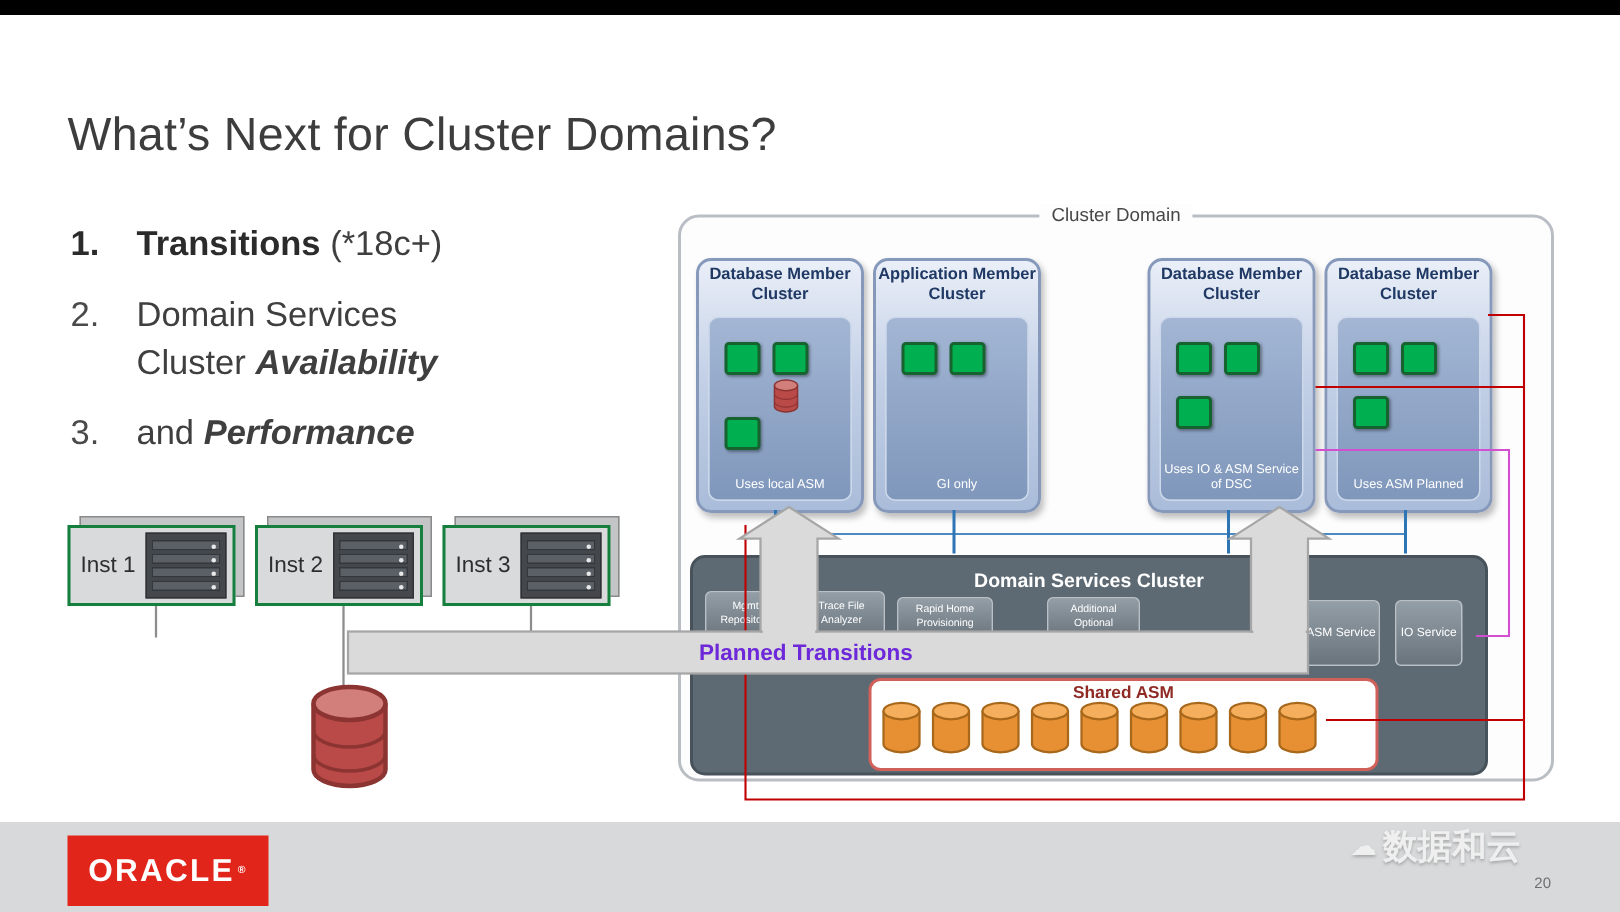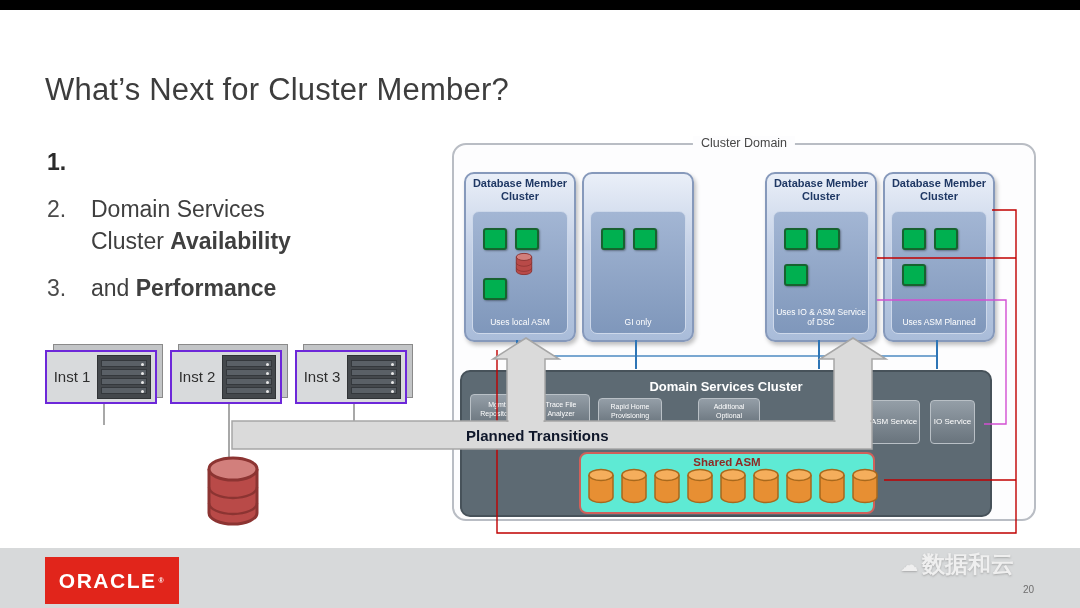--- a/index.html
+++ b/index.html
@@ -8,27 +8,27 @@
   .stage{position:relative;width:1080px;height:608px;background:#fff;overflow:hidden}
   .top-bar{position:absolute;top:0;left:0;width:100%;height:10px;background:#000;z-index:9}
 
   .title{position:absolute;left:45px;top:72px;font-size:31px;color:#3d3d3d;font-weight:500;letter-spacing:.2px}
 
   .points{position:absolute;left:47px;top:146px;width:340px}
   .point{display:flex;margin-bottom:14px;font-size:23px;color:#3f3f3f;line-height:1.42}
   .pnum{width:44px;flex:none;color:#4a4a4a}
   .p1 .pnum,.p1 .strong{font-weight:bold;color:#2b2b2b}
   .strong{font-weight:bold}
-  .em{font-weight:bold;}
+  .em{font-weight:bold;font-style:italic}
   .p2 .ptext{max-width:212px}
 
   
   .server{position:absolute;width:118px;height:54px;z-index:2}
   .server-back{position:absolute;left:8px;top:-6px;width:110px;height:54px;background:#c3c5c7;border:1px solid #8a8a8a}
-  .server-face{position:absolute;left:0;top:0;width:112px;height:54px;background:#d8dadc;border:2px solid #6d28d9;display:flex;align-items:center}
+  .server-face{position:absolute;left:0;top:0;width:112px;height:54px;background:#d8dadc;border:2px solid #15803d;display:flex;align-items:center}
   .server-label{width:50px;text-align:center;font-size:15px;color:#2e2e2e;line-height:1.15}
   .server-slots{flex:1;height:44px;margin-right:4px;background:#44484c;border:1px solid #303336;display:flex;flex-direction:column;justify-content:space-evenly;padding:2px 3px}
   .slot{height:7px;background:#5a6066;border:1px solid #34383c;position:relative}
   .slot::after{content:"";position:absolute;right:2px;top:2px;width:3px;height:3px;background:#e8e8e8;border-radius:50%}
 
   .big-db{position:absolute;left:205px;top:455px;z-index:6}
 
   
   .panel{position:absolute;left:452px;top:143px;width:584px;height:378px;border:2px solid #b9bdc4;border-radius:14px;background:#fdfdfe;z-index:1}
   .panel-label{position:absolute;top:-9px;left:50%;transform:translateX(-50%);background:#fdfdfe;padding:0 8px;font-size:12.5px;font-weight:normal;color:#474747;white-space:nowrap}
@@ -47,48 +47,49 @@
   .dsc-title{position:absolute;top:7px;left:0;width:100%;text-align:center;color:#fff;font-weight:bold;font-size:13px}
   .chip{position:absolute;background:linear-gradient(180deg,#949ea7,#69747d);border:1px solid #b9c0c6;border-radius:4px;color:#fff;
         font-size:7px;text-align:center;display:flex;align-items:center;justify-content:center;line-height:1.25;padding:1px}
   .c1{left:8px;top:22px;width:54px;height:32px}
   .c2{left:70px;top:22px;width:58px;height:32px}
   .c3{left:136px;top:26px;width:64px;height:28px}
   .c4{left:236px;top:26px;width:62px;height:28px}
   .c-asm{left:406px;top:28px;width:52px;height:44px;font-size:8px}
   .c-io{left:468px;top:28px;width:45px;height:44px;font-size:8px}
 
-  .shared-asm{position:absolute;left:117px;top:80px;width:296px;height:62px;background:#5eead4;border:2px solid #d0605a;border-radius:8px}
+  .shared-asm{position:absolute;left:117px;top:80px;width:340px;height:62px;background:#ffffff;border:2px solid #d0605a;border-radius:8px}
   .shared-asm-label{position:absolute;top:2px;left:0;width:100%;text-align:center;color:#8f2a25;font-weight:bold;font-size:11.5px}
   .disk-row{position:absolute;left:4px;bottom:3px}
 
   .overlay{position:absolute;left:0;top:0;z-index:5;pointer-events:none}
-  .pt-label{position:absolute;left:466px;top:427px;font-size:15px;font-weight:bold;color:#0f172a;z-index:6}
+  .pt-label{position:absolute;left:466px;top:427px;font-size:15px;font-weight:bold;color:#6d28d9;z-index:6}
 
   
   .footer-band{position:absolute;left:0;bottom:0;width:100%;height:60px;background:#d7d9da;z-index:4}
   .oracle-logo{position:absolute;left:45px;bottom:4px;width:134px;height:47px;background:#e1251b;color:#fff;display:flex;align-items:center;justify-content:center;font-weight:bold;font-size:21px;letter-spacing:1.5px;z-index:5}
   .oracle-logo sup{font-size:7px;margin-left:2px}
   .copyright{position:absolute;left:150px;right:0;bottom:14px;text-align:center;font-size:9px;color:#6f6f6f;z-index:5}
   .page-num{position:absolute;right:46px;bottom:13px;font-size:10px;color:#6f6f6f;z-index:6}
   .watermark{position:absolute;right:66px;bottom:28px;font-size:23px;font-weight:bold;color:#efefef;z-index:6;
              text-shadow:0 1px 2px rgba(110,110,110,.45);display:flex;align-items:center;gap:4px;font-family:"DejaVu Sans",sans-serif}
   .cloud-icon{font-size:18px;font-weight:normal}
 </style>
 </head>
 <body>
 
 <div class="stage">
   <div class="top-bar"></div>
 
-  <h1 class="title">What’s Next for Cluster Member?</h1>
+  <h1 class="title">What’s Next for Cluster Domains?</h1>
 
   <div class="points">
     <div class="point p1">
       <span class="pnum">1.</span>
+      <span class="ptext"><span class="strong">Transitions</span><span> (*18c+)</span></span>
     </div>
     <div class="point p2">
       <span class="pnum">2.</span>
       <span class="ptext"><span>Domain Services Cluster </span><span class="em">Availability</span></span>
     </div>
     <div class="point p3">
       <span class="pnum">3.</span>
       <span class="ptext"><span>and </span><span class="em">Performance</span></span>
     </div>
   </div>
@@ -161,20 +162,21 @@
         <div class="node" style="left:42px;top:16px"></div>
         <span class="small-db"><svg width="18" height="28" viewBox="0 0 28 36">
               <use href="#rdisk"></use>
             </svg></span>
         <div class="node" style="left:10px;top:66px"></div>
         <div class="mcap">Uses local ASM</div>
       </div>
     </div>
 
     <div class="mbox mb2">
+      <div class="mbox-title">Application Member Cluster</div>
       <div class="mbox-inner">
         <div class="node" style="left:10px;top:16px"></div>
         <div class="node" style="left:42px;top:16px"></div>
         <div class="mcap">GI only</div>
       </div>
     </div>
 
     <div class="mbox mb3">
       <div class="mbox-title">Database Member Cluster</div>
       <div class="mbox-inner">

